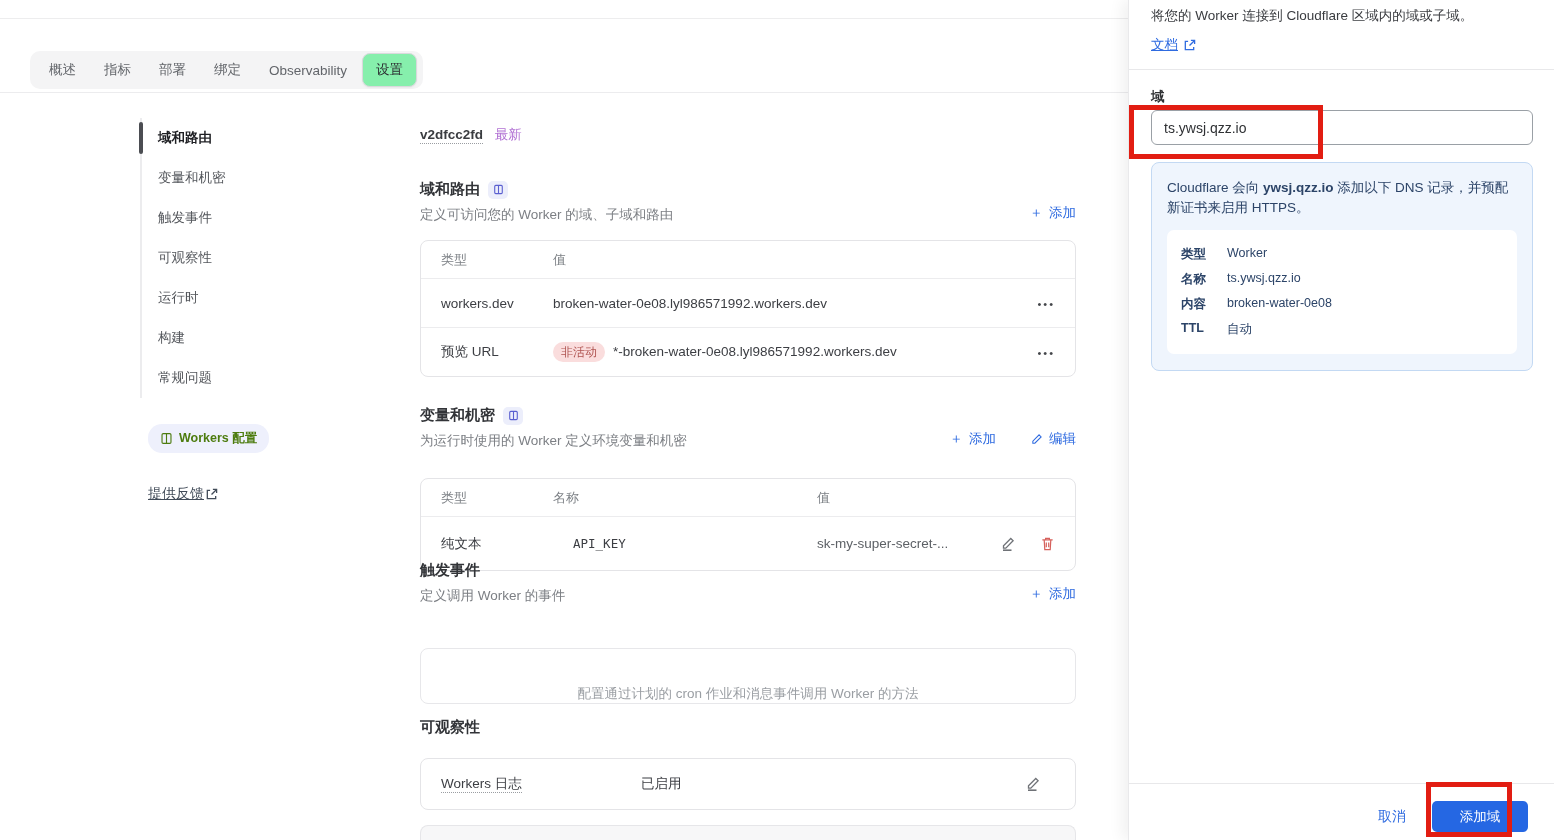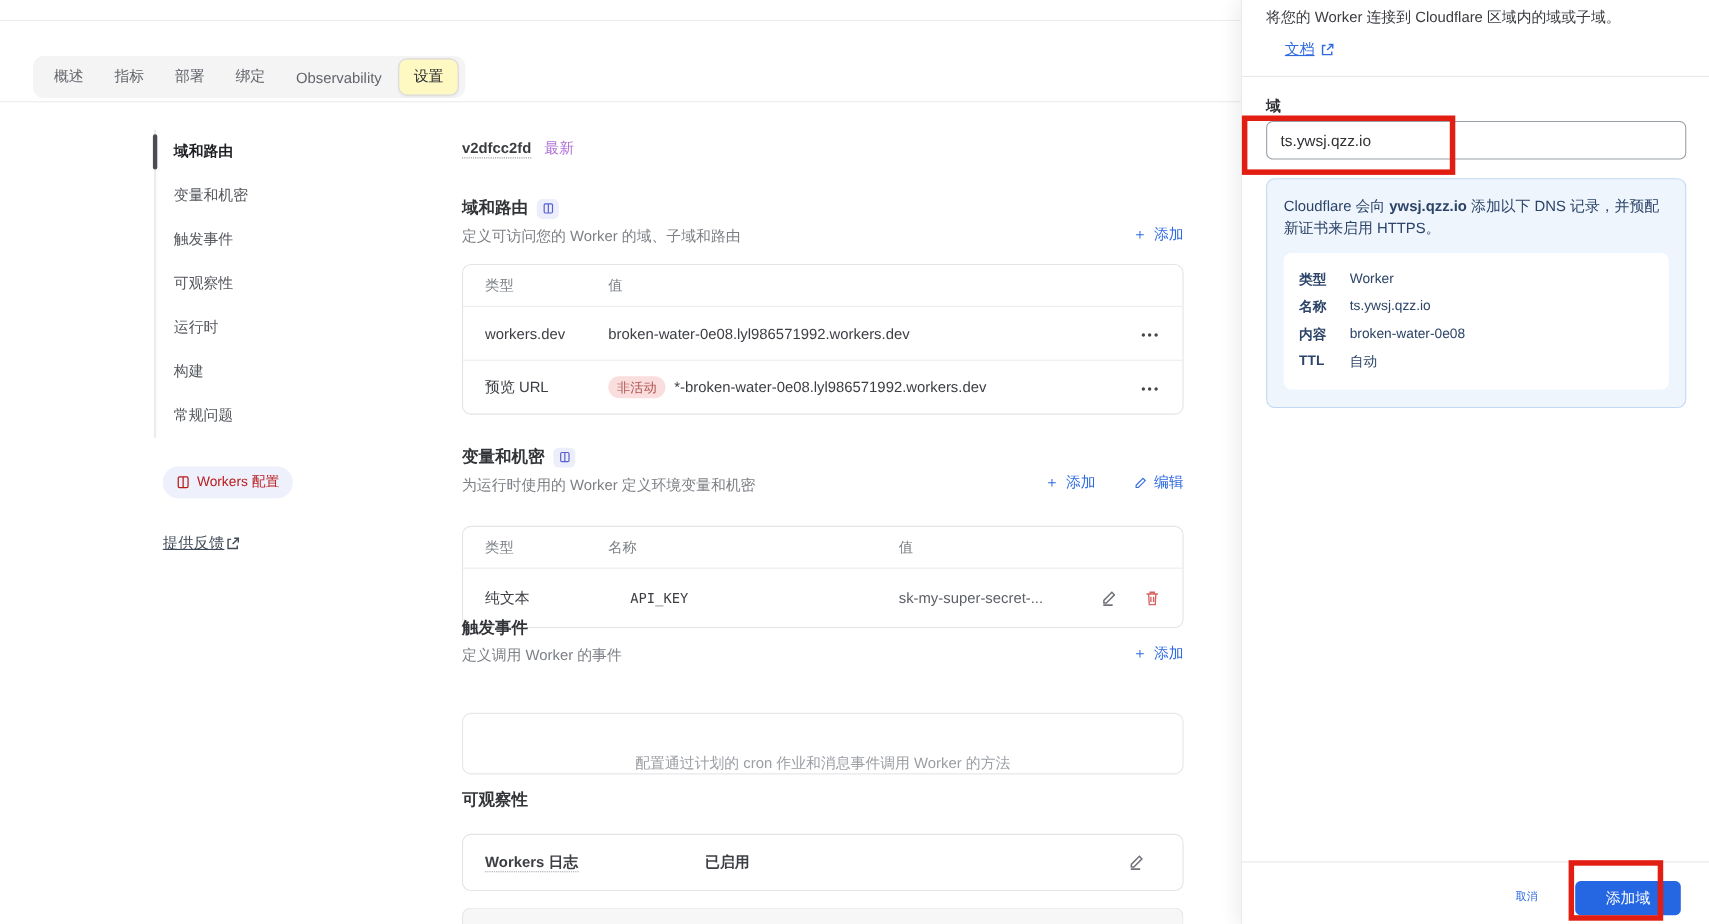--- a/index.html
+++ b/index.html
@@ -7,29 +7,29 @@
   body { font-family:"Liberation Sans","DejaVu Sans",sans-serif; background:#fff; color:#36383c; font-size:13.5px; }
   .page { position:relative; width:1554px; height:840px; background:#fff; }
 
   
   .topline { position:absolute; left:0; top:18px; width:1128px; height:1px; background:#ededee; }
   .tabs-divider { position:absolute; left:0; top:92px; width:1128px; height:1px; background:#ececee; }
 
   
   .tabbar { position:absolute; left:30px; top:51px; height:38px; background:#f4f4f5; border-radius:10px; display:flex; align-items:center; padding:0 6px; gap:2px; }
   .tab { padding:7px 13px; color:#62656a; font-size:13.5px; border-radius:8px; cursor:pointer; white-space:nowrap; }
-  .tab.active { background:#fef9c3; border:1px solid #d9d9dc; color:#2b2d31; box-shadow:0 1px 2px rgba(0,0,0,.05); }
+  .tab.active { background:#86efac; border:1px solid #d9d9dc; color:#2b2d31; box-shadow:0 1px 2px rgba(0,0,0,.05); }
 
   
   .sidebar { position:absolute; left:140px; top:118px; width:260px; }
   .nav { border-left:2px solid #ececee; }
   .nav-item { position:relative; padding:11px 16px; color:#54575c; cursor:pointer; line-height:18px; }
   .nav-item.active { color:#1e1f23; font-weight:bold; }
   .nav-item.active::before { content:""; position:absolute; left:-3px; top:4px; bottom:4px; width:4px; background:#4b4d52; border-radius:2px; }
-  .config-badge { display:inline-flex; align-items:center; gap:6px; margin:26px 0 0 8px; background:#eef0fc; color:#b91c1c; font-size:12.5px; padding:6px 12px; border-radius:14px; cursor:pointer; }
+  .config-badge { display:inline-flex; align-items:center; gap:6px; margin:26px 0 0 8px; background:#eef0fc; color:#4d7c0f; font-size:12.5px; padding:6px 12px; border-radius:14px; cursor:pointer;font-weight:bold; }
   .feedback { display:inline-flex; align-items:center; gap:1px; margin:32px 0 0 8px; color:#414b58; text-decoration:underline; font-size:14px; cursor:pointer; }
 
   
   .main { position:absolute; left:420px; top:118px; width:656px; }
   .version-row { position:absolute; top:8px; left:0; }
   .version { font-weight:bold; color:#3a3c40; border-bottom:1.5px dotted #9a9da2; padding-bottom:1px; }
   .latest { color:#b273d4; margin-left:8px; cursor:pointer; }
 
   .sec-head { position:absolute; left:0; right:0; }
   .sec-title { font-weight:bold; font-size:15px; color:#323438; display:flex; align-items:center; gap:8px; }
@@ -54,32 +54,32 @@
   .trash { color:#d6615c; cursor:pointer; }
   .empty-card { position:absolute; left:0; width:656px; border:1px solid #e7e7ea; border-radius:8px; background:#fff; display:flex; align-items:center; justify-content:center; color:#9a9ea3; }
   .obs-label { border-bottom:1.5px dotted #9a9da2; padding-bottom:1px; color:#3c3e43; }
   .partial-card { position:absolute; left:0; width:656px; height:20px; border:1px solid #e6e6e9; border-bottom:none; border-radius:8px 8px 0 0; background:#f7f7f8; }
 
   
   .panel { position:absolute; left:1128px; top:0; width:426px; height:840px; background:#fff; border-left:1px solid #e9e9eb; box-shadow:-6px 0 14px rgba(0,0,0,.06); }
   .panel-inner { position:relative; width:100%; height:100%; }
   .panel-desc { position:absolute; left:22px; right:22px; top:6px; color:#3a3c40; line-height:19px; }
   .docs-link { position:absolute; left:22px; top:36px; color:#2f6be0; display:inline-flex; gap:5px; align-items:center; text-decoration:none; cursor:pointer; }
-  .docs-link .t { text-decoration:underline;margin-left:17px; }
+  .docs-link .t { text-decoration:underline; }
   .panel-div { position:absolute; left:0; right:0; top:69px; height:1px; background:#e8e8ea; }
   .domain-label { position:absolute; left:22px; top:88px; font-weight:bold; color:#2f3134; }
   .domain-input { position:absolute; left:22px; top:110px; width:382px; height:35px; border:1px solid #9aa0a6; border-radius:6px; padding:0 12px; font-size:14px; color:#2f3134; font-family:"Liberation Sans",sans-serif; background:#fff; }
   .info-box { position:absolute; left:22px; top:162px; width:382px; background:#eff5fd; border:1px solid #c3d9f3; border-radius:8px; padding:15px 15px 16px; color:#2c4468; }
   .info-text { font-size:13.5px; line-height:20px; }
   .info-text b { font-weight:bold; }
   .dns-card { margin-top:12px; background:#fff; border-radius:7px; padding:12px 14px; }
   .dns-row { display:flex; gap:14px; padding:4px 0; font-size:12.5px; color:#2c4468; }
   .dns-row .k { width:32px; flex:none; font-weight:bold; }
   .panel-footer-div { position:absolute; left:0; right:0; top:783px; height:1px; background:#e8e8ea; }
-  .cancel-btn { position:absolute; left:1378px; top:808px; color:#2f6be0; cursor:pointer; font-size:10px; }
+  .cancel-btn { position:absolute; left:1378px; top:808px; color:#2f6be0; cursor:pointer; font-size:14px; }
   .submit-btn { position:absolute; left:1432px; top:801px; width:96px; height:31px; background:#2567e3; color:#fff; border:none; border-radius:5px; font-size:13.5px; cursor:pointer; font-family:"Liberation Sans",sans-serif; }
 
   
   .anno { position:absolute; border:5px solid #e21d12; pointer-events:none; }
   .anno-input { left:1129px; top:105px; width:194px; height:54px; }
   .anno-submit { left:1426px; top:782px; width:86px; height:55px; }
 
   svg { display:block; }
 </style>
 </head>
@@ -247,21 +247,21 @@
       <span>配置通过计划的 cron 作业和消息事件调用 Worker 的方法</span>
     </div>
 
     <div class="sec-head" style="top:600px;">
       <div class="sec-title">
         <span>可观察性</span>
       </div>
     </div>
 
     <div class="card" style="top:640px;">
-      <div class="trow tbody-row" style="height:50px;font-weight:bold;">
+      <div class="trow tbody-row" style="height:50px;">
         <div class="c1" style="width:200px;"><span class="obs-label">Workers 日志</span></div>
         <div class="c2">已启用</div>
         <div style="width:30px;text-align:right;">
           <span class="pencil">
             <svg width="16" height="16" viewBox="0 0 16 16" fill="none" stroke="currentColor" stroke-width="1.3">
                 <path d="M10.8 2.5l2.3 2.3L5.8 12.1H3.5V9.8z"></path>
                 <path d="M3 14.2h8.5" stroke-width="1.6"></path>
               </svg>
           </span>
         </div>

